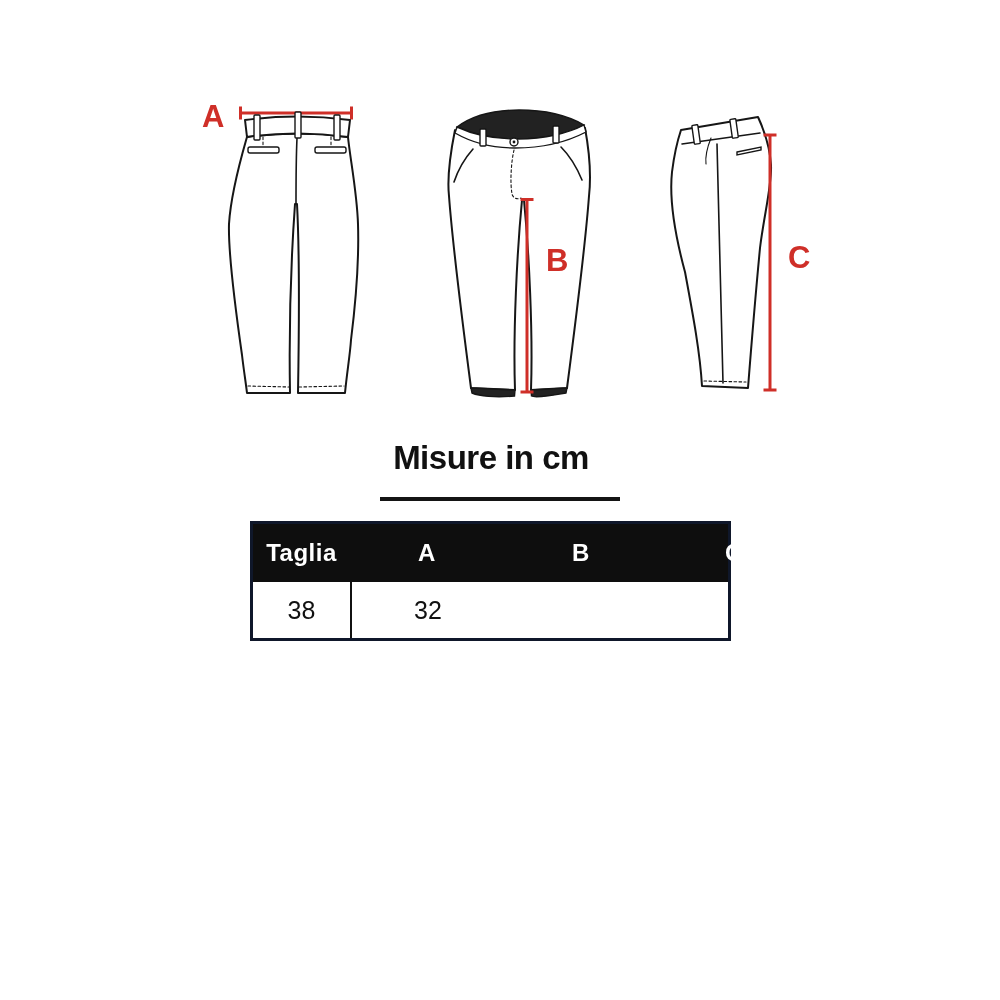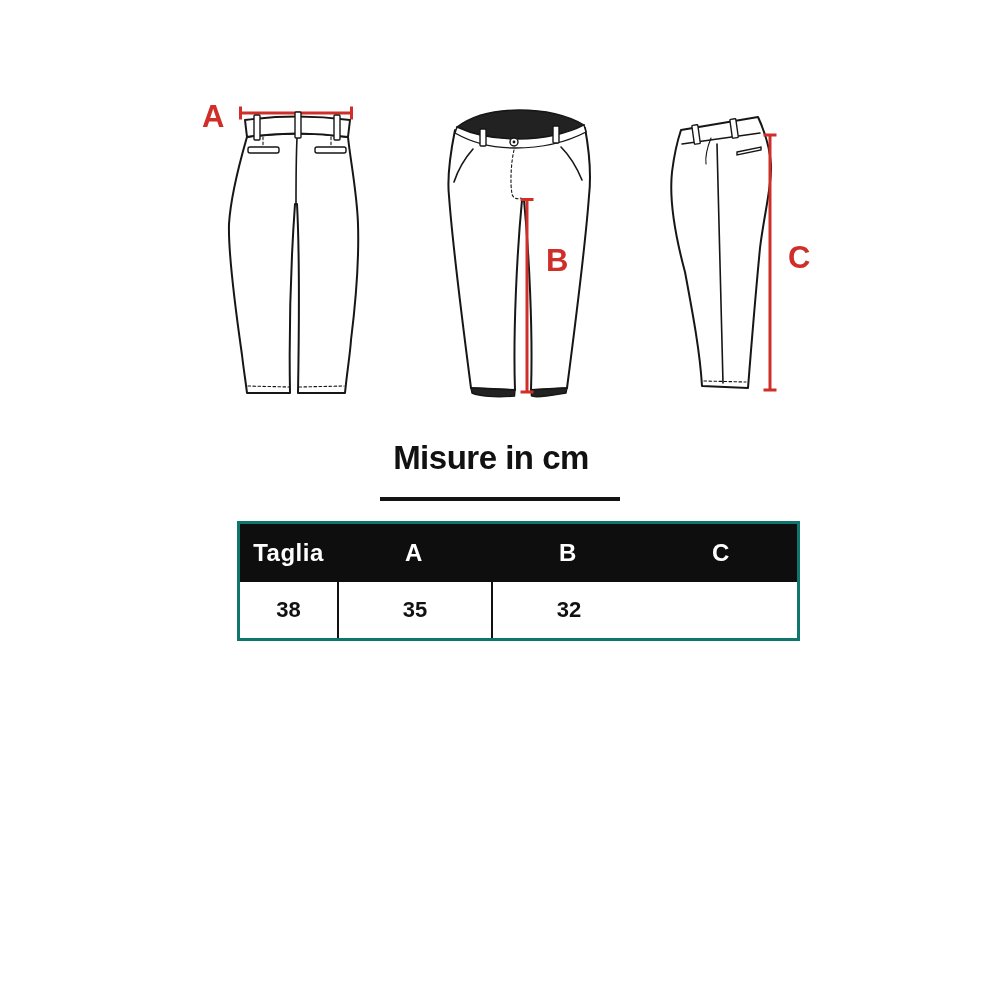--- a/index.html
+++ b/index.html
@@ -40,39 +40,39 @@
     text-align:center; transform:translateX(-9px);
     font-size:33px; font-weight:800; color:#111111;
     letter-spacing:-0.5px;
   }
   .title-underline{
     position:absolute; top:497px; left:380px;
     width:240px; height:4px; background:#141414;
   }
 
   .size-table{
-    position:absolute; left:237px; top:521px; width:563px;
-    border:3px solid #0f766e; background:#ffffff;
+    position:absolute; left:250px; top:521px; width:481px;
+    border:3px solid #0f172a; background:#ffffff;
   }
   .table-header-row{
     display:grid; grid-template-columns:97px 154px 154px 152px;
     height:58px; background:var(--header-bg);
   }
   .table-header-cell{
     display:flex; align-items:center; justify-content:center;
     color:var(--header-text); font-size:24px; font-weight:800;
     letter-spacing:0.5px;
   }
   .table-data-row{
     display:grid; grid-template-columns:97px 154px 154px 152px;
     height:56px; background:#ffffff;
   }
   .table-data-cell{
     display:flex; align-items:center; justify-content:center;
-    color:#111111; font-size:22px; font-weight:700;
+    color:#111111; font-size:25px; font-weight:400;
   }
   .table-data-cell + .table-data-cell{ border-left:2px solid #111111; }
 </style>
 </head>
 <body>
 
 <div class="canvas">
 
   <div class="figure" style="left:215px; top:100px;">
     <svg width="152" height="300" viewBox="0 0 152 300">
@@ -158,18 +158,17 @@
 
   <div class="size-table">
     <div class="table-header-row">
       <div class="table-header-cell">Taglia</div>
       <div class="table-header-cell">A</div>
       <div class="table-header-cell">B</div>
       <div class="table-header-cell">C</div>
     </div>
     <div class="table-data-row">
       <div class="table-data-cell">38</div>
-      <div class="table-data-cell">35</div>
       <div class="table-data-cell">32</div>
     </div>
   </div>
 
 </div>
 
 </body></html>

